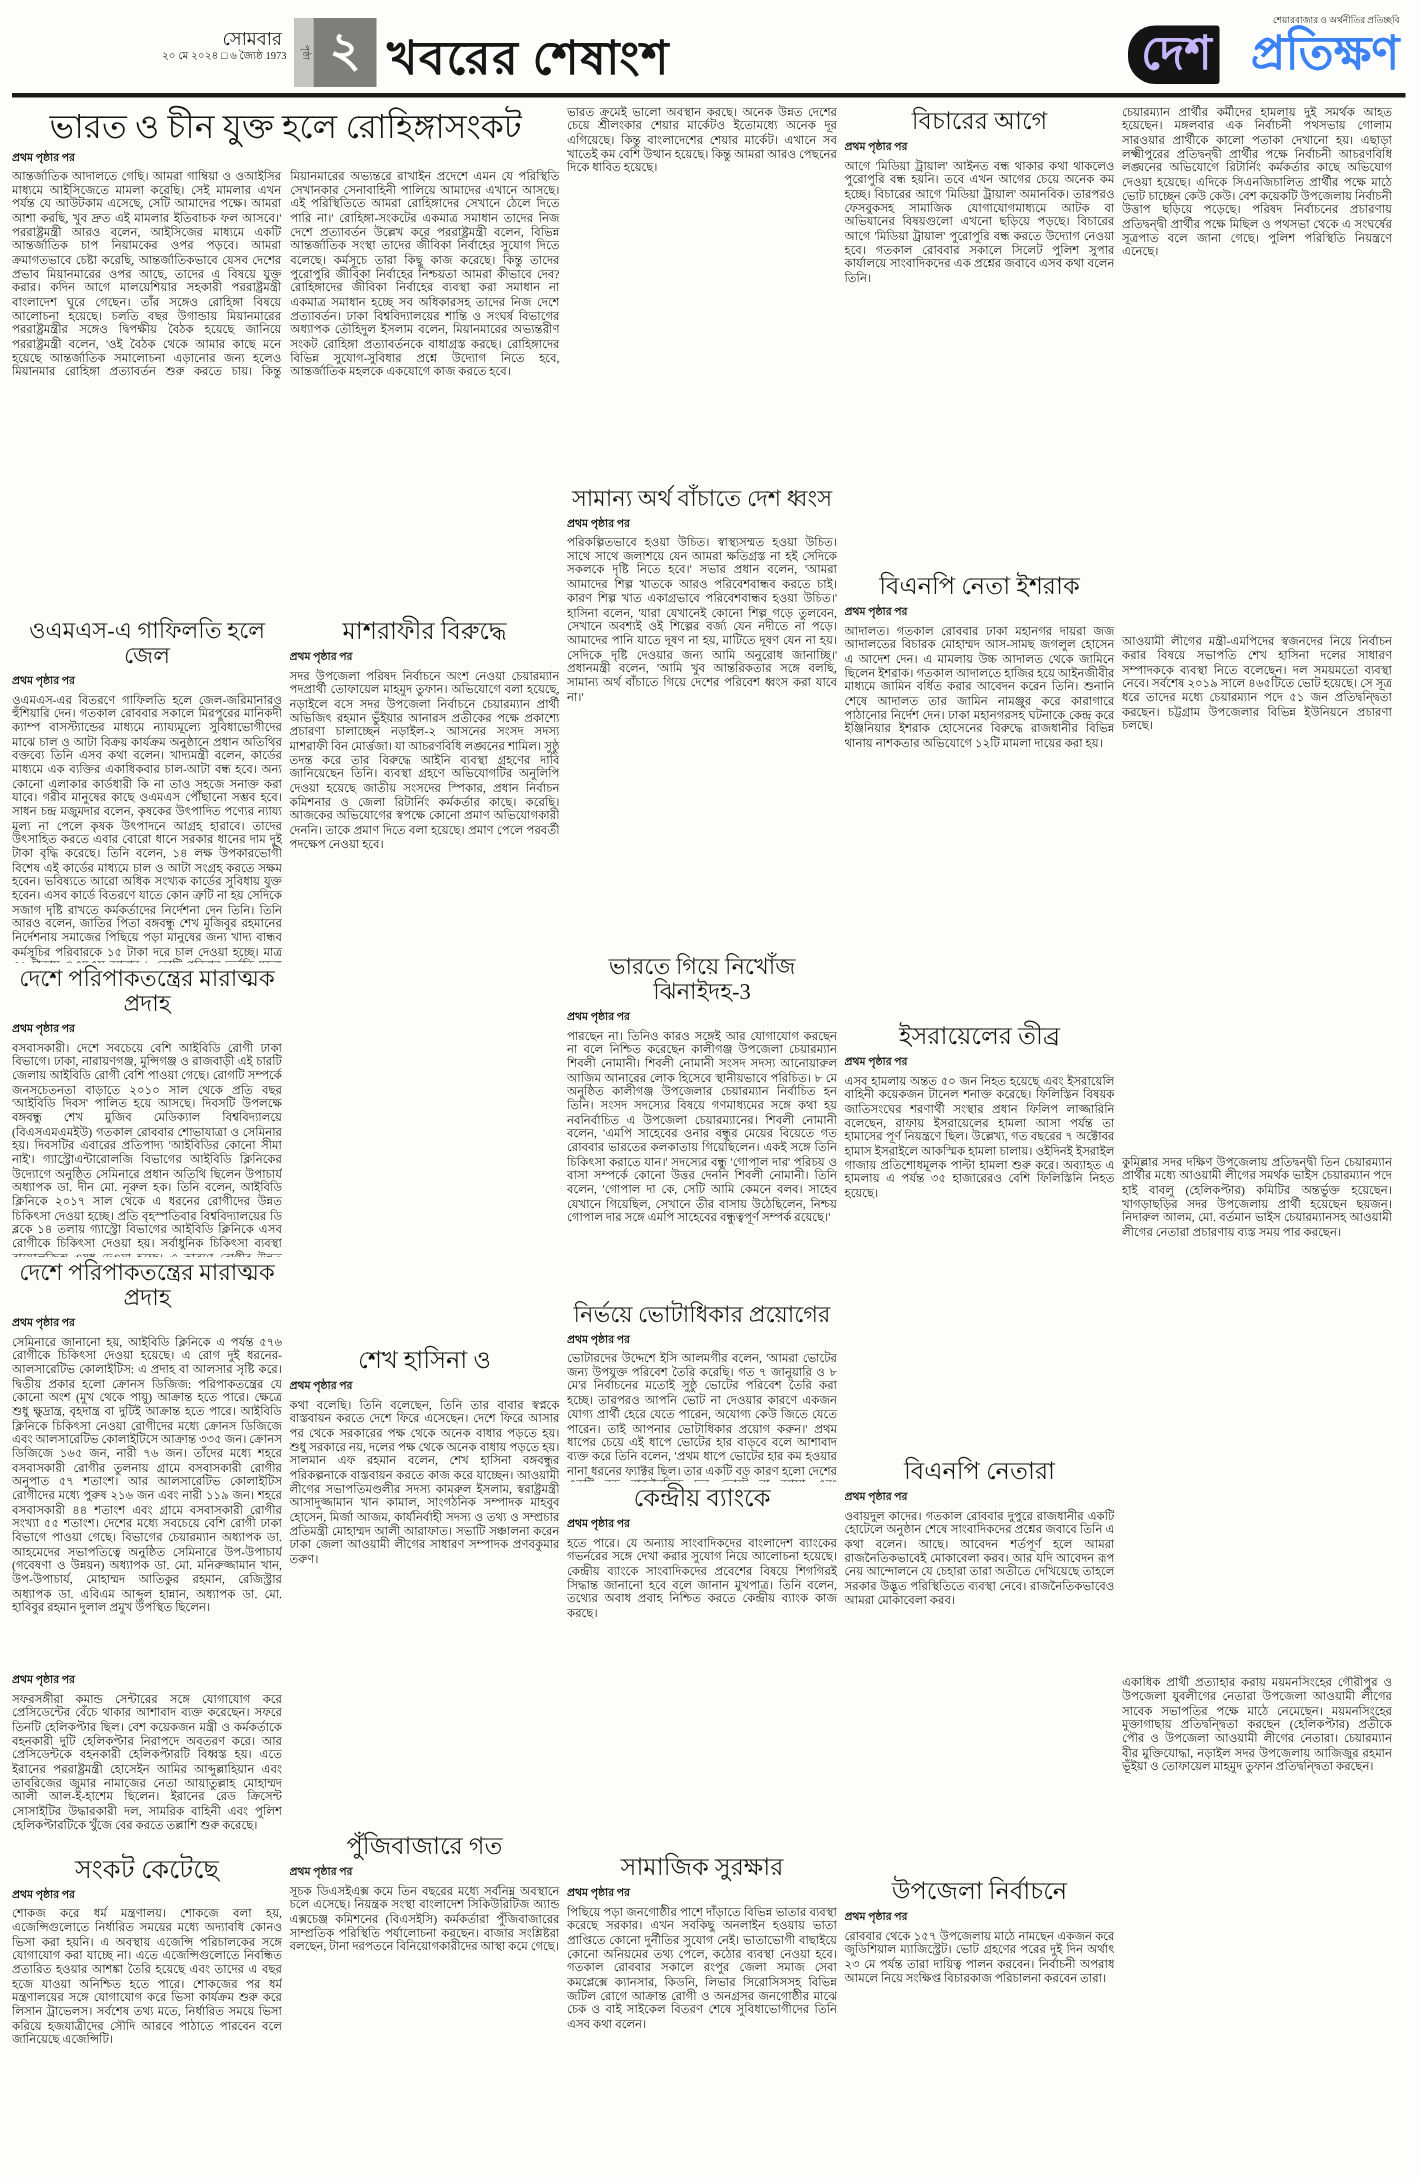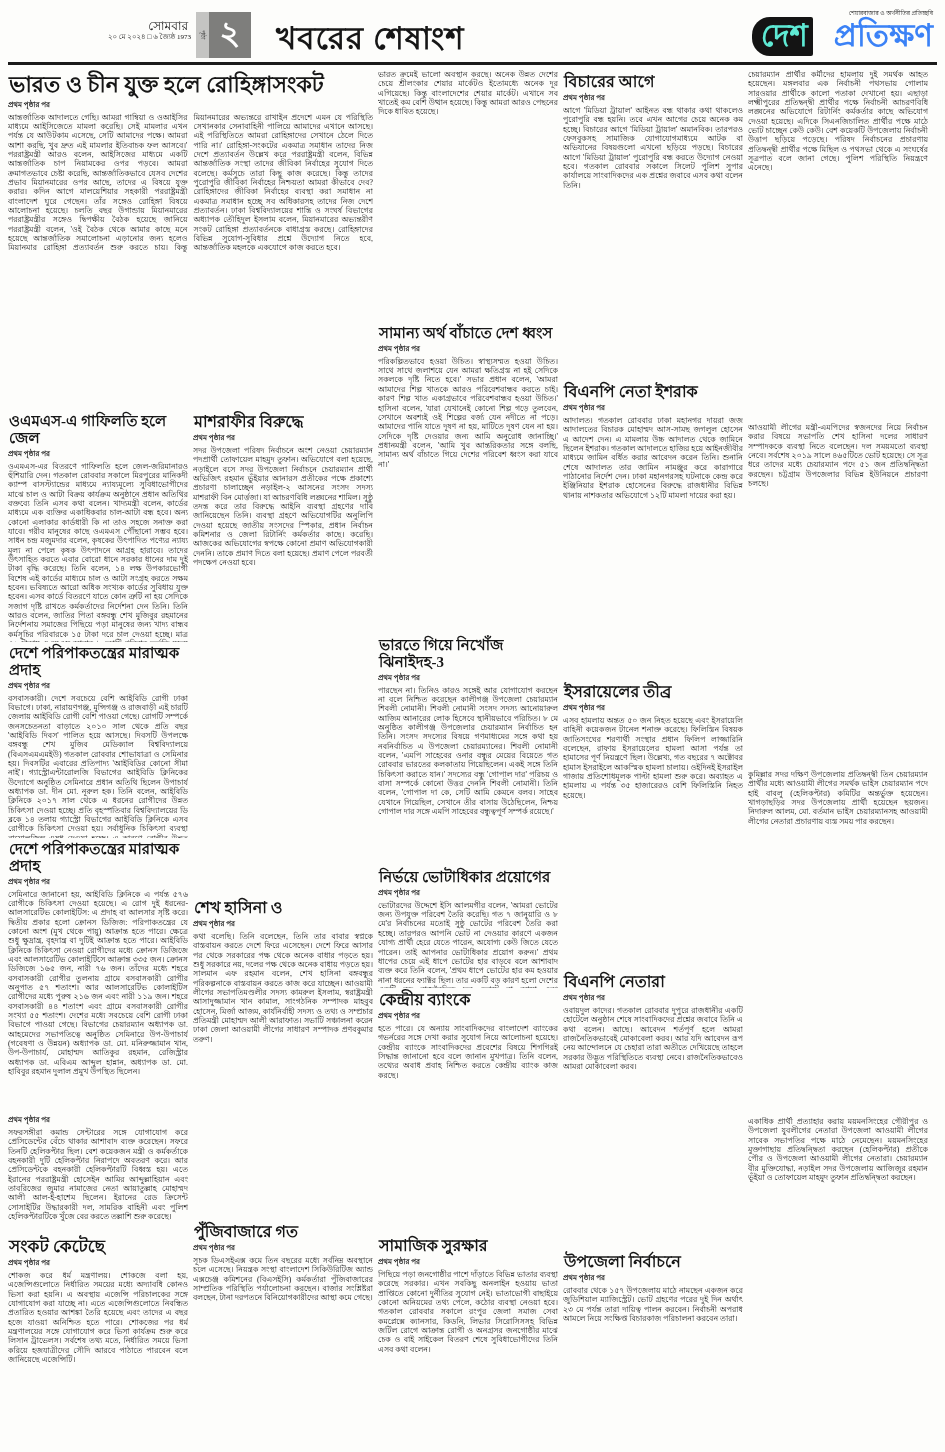--- a/index.html
+++ b/index.html
@@ -20,45 +20,45 @@
   .page-strip{
     width:13px;height:46px;background:#c4c4c2;color:#333;
     writing-mode:vertical-rl;text-orientation:mixed;
     font-size:6px;text-align:center;line-height:13px;
   }
   .page-num{
     width:42px;height:46px;background:#7e7e7c;color:#fff;
     font-size:32px;font-weight:700;display:flex;align-items:center;justify-content:center;
   }
   .section-title{
-    position:absolute;left:276px;top:14px;margin:0;
+    position:absolute;left:258px;top:14px;margin:0;
     font-size:31px;font-weight:700;letter-spacing:1px;
   }
   .masthead{position:absolute;right:12px;top:8px;text-align:right;}
   .tagline{font-size:6px;color:#222;margin-bottom:1px;}
   .mast-title{font-size:31px;font-weight:900;line-height:1;white-space:nowrap;}
   .mast-first{
-    background:#141414;color:#5eead4;
+    background:#141414;color:#c4b5fd;
     padding:1px 5px 3px 9px;border-radius:18px 2px 2px 18px;
   }
   .mast-rest{padding-left:21px;color:#3b82f6;}
   .header-rule{position:absolute;top:62px;left:8px;right:8px;height:0;border-top:3px solid #1a1a1a;}
 
   
   .main{
     position:absolute;top:70px;left:8px;right:8px;height:1378px;
     display:flex;gap:5px;overflow:hidden;
   }
   .group12{width:365px;flex:none;display:flex;flex-direction:column;}
   .subcols{display:flex;gap:5px;flex:1;overflow:hidden;}
   .col{width:180px;flex:none;display:flex;flex-direction:column;overflow:hidden;}
 
   .article{overflow:hidden;flex:none;}
   .headline{
-    font-weight:700;text-align:left;font-size:16px;line-height:1.12;
+    font-weight:400;text-align:center;font-size:16px;line-height:1.12;
     margin:3px 0 1px;padding:0 1px;
   }
   .kicker{font-size:7.2px;font-weight:700;margin:0 0 2px;}
   .body{
     font-size:7.8px;line-height:1.2;text-align:justify;
     word-break:break-word;hyphens:auto;
   }
   .body + .body{margin-top:5px;}
 
   .lead{height:340px;}

